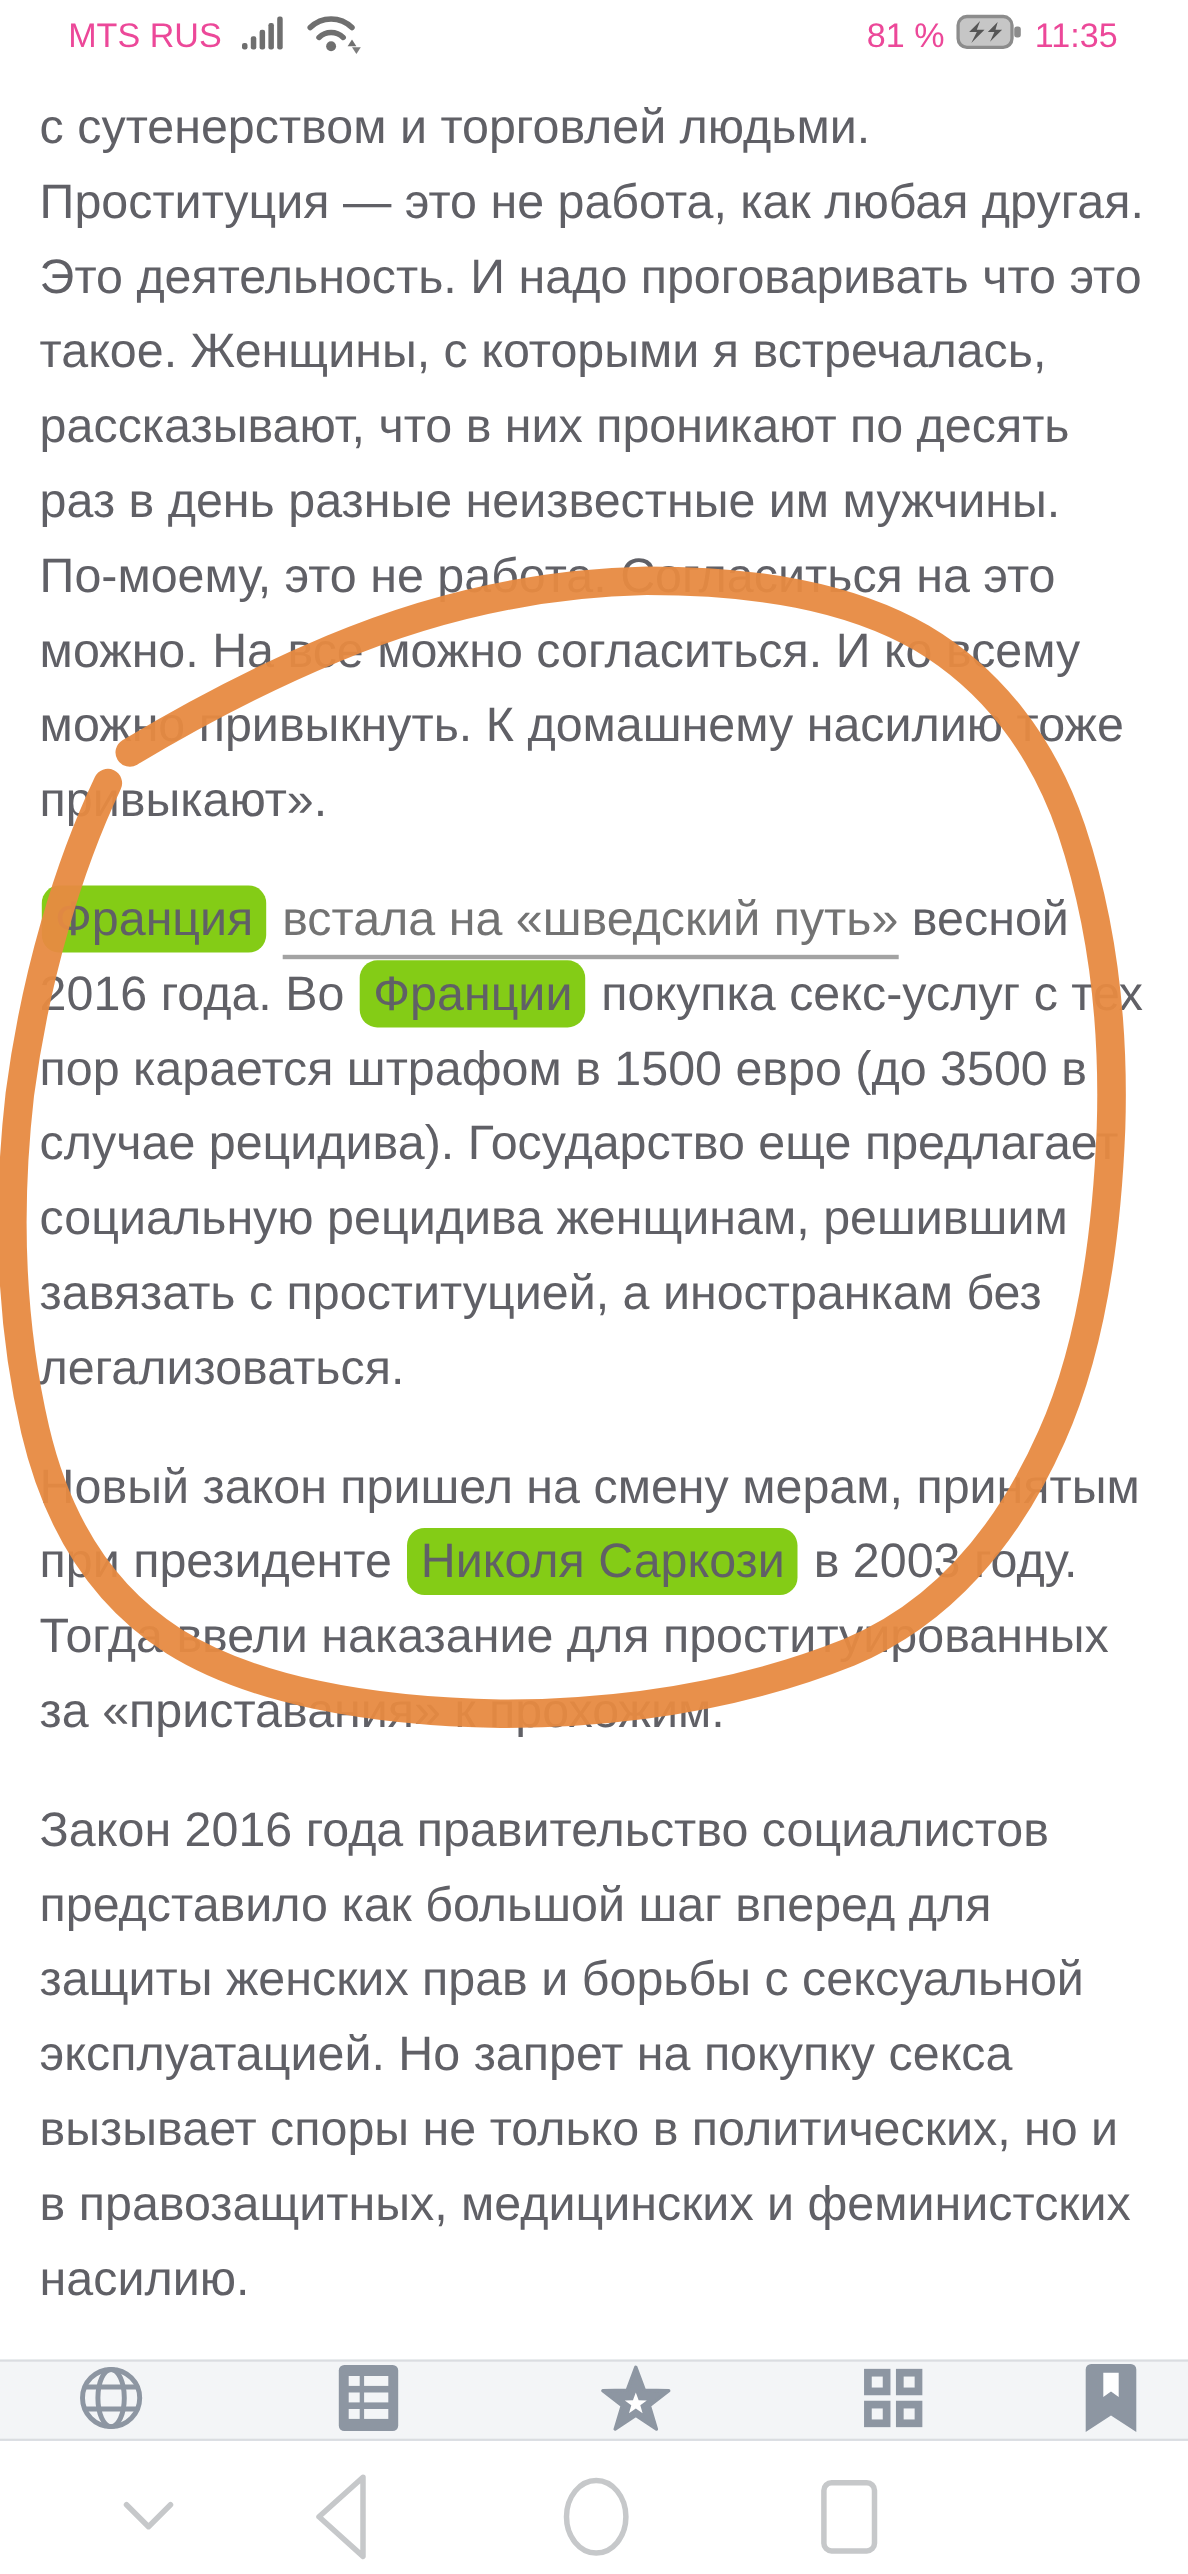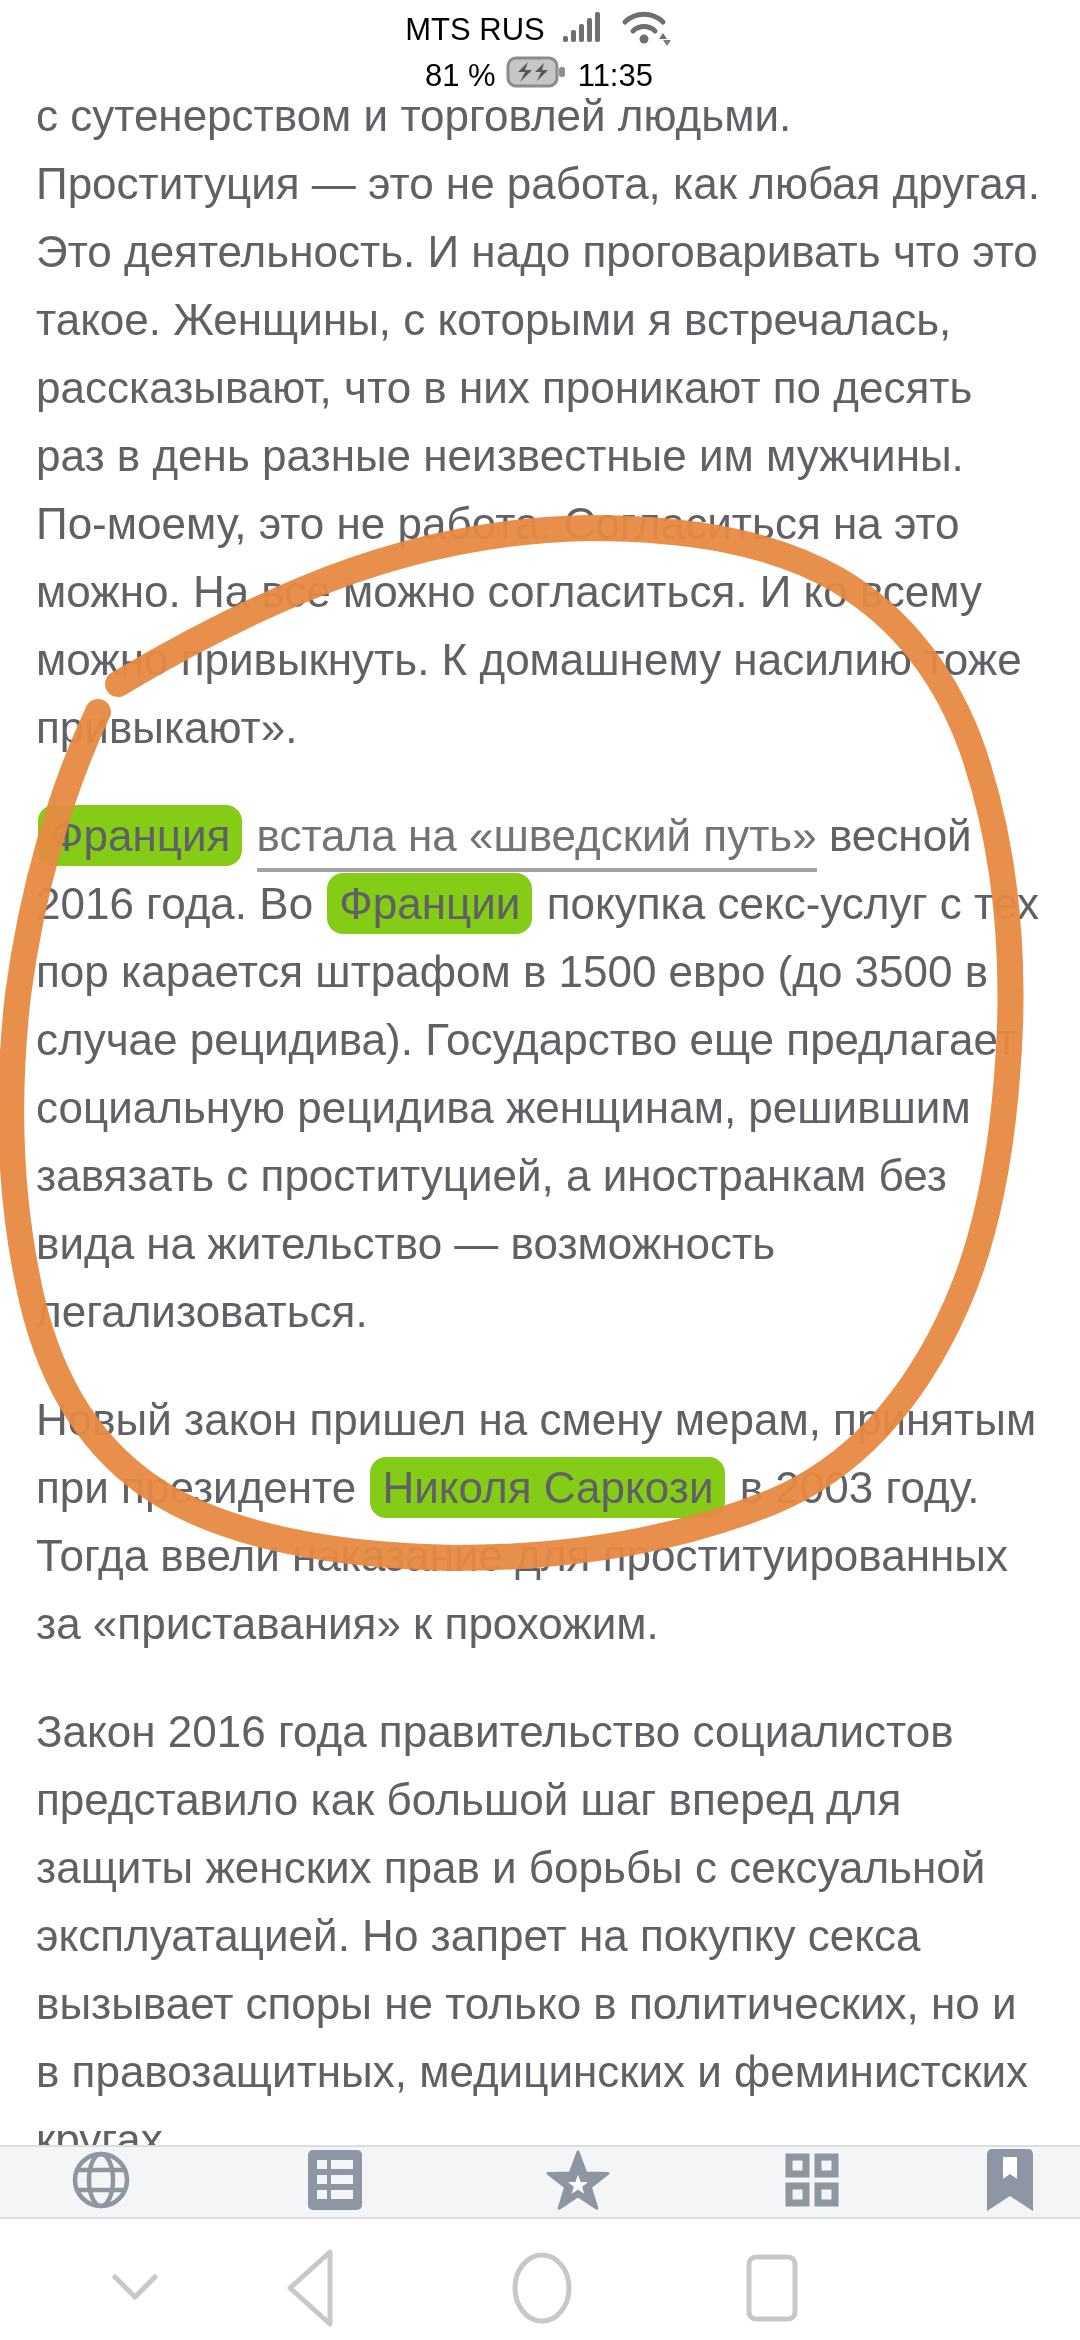--- a/index.html
+++ b/index.html
@@ -3,22 +3,22 @@
 <meta charset="utf-8">
 <style>
   html,body{margin:0;padding:0;}
   body{width:1080px;height:2340px;overflow:hidden;background:#ffffff;
        font-family:"Liberation Sans", sans-serif;}
   .screen{position:relative;width:1080px;height:2340px;background:#ffffff;}
 
   
   .status-bar{position:absolute;top:0;left:0;width:1080px;height:60px;
       display:flex;justify-content:space-between;align-items:center;
-      padding:6px 64px 0 62px;box-sizing:border-box;color:#000000;
-      font-size:31px;flex-direction:column;}
+      padding:6px 64px 0 62px;box-sizing:border-box;color:#ec4899;
+      font-size:31px;}
   .sb-left,.sb-right{display:flex;align-items:center;gap:16px;}
   .sb-right{gap:10px;align-items:center;}
 
   
   .article{position:absolute;top:64px;left:0;width:1080px;
       padding:18px 36px 0 36px;box-sizing:border-box;
       color:#606066;font-size:44px;}
   .paragraph{margin:0 0 40px 0;}
   .line{height:68px;line-height:68px;white-space:nowrap;}
   .seg-p{}
@@ -107,37 +107,36 @@
         <div class="line"><span class="seg-p">можно привыкнуть. К домашнему насилию тоже</span></div>
         <div class="line"><span class="seg-p">привыкают».</span></div>
       </div>
       <div class="paragraph">
         <div class="line"><span class="seg-hl">Франция</span><span class="seg-p"> </span><span class="seg-lk">встала на «шведский путь»</span><span class="seg-p"> весной</span></div>
         <div class="line"><span class="seg-p">2016 года. Во </span><span class="seg-hl">Франции</span><span class="seg-p"> покупка секс-услуг с тех</span></div>
         <div class="line"><span class="seg-p">пор карается штрафом в 1500 евро (до 3500 в</span></div>
         <div class="line"><span class="seg-p">случае рецидива). Государство еще предлагает</span></div>
         <div class="line"><span class="seg-p">социальную рецидива женщинам, решившим</span></div>
         <div class="line"><span class="seg-p">завязать с проституцией, а иностранкам без</span></div>
-        <div class="line"><span class="seg-p">вида на жительство — возможность</span></div>
         <div class="line"><span class="seg-p">легализоваться.</span></div>
       </div>
       <div class="paragraph">
         <div class="line"><span class="seg-p">Новый закон пришел на смену мерам, принятым</span></div>
         <div class="line"><span class="seg-p">при президенте </span><span class="seg-hl">Николя Саркози</span><span class="seg-p"> в 2003 году.</span></div>
         <div class="line"><span class="seg-p">Тогда ввели наказание для проституированных</span></div>
         <div class="line"><span class="seg-p">за «приставания» к прохожим.</span></div>
       </div>
       <div class="paragraph">
         <div class="line"><span class="seg-p">Закон 2016 года правительство социалистов</span></div>
         <div class="line"><span class="seg-p">представило как большой шаг вперед для</span></div>
         <div class="line"><span class="seg-p">защиты женских прав и борьбы с сексуальной</span></div>
         <div class="line"><span class="seg-p">эксплуатацией. Но запрет на покупку секса</span></div>
         <div class="line"><span class="seg-p">вызывает споры не только в политических, но и</span></div>
         <div class="line"><span class="seg-p">в правозащитных, медицинских и феминистских</span></div>
-        <div class="line"><span class="seg-p">кругах.</span></div>
+        <div class="line"><span class="seg-p">насилию.</span></div>
       </div>
     </div>
 
   <svg class="annotation-layer" viewBox="0 0 1080 2340">
     <path d="M 98 712
              C 62 788, 32 888, 18 995
              C 6 1100, 10 1205, 32 1300
              C 52 1385, 92 1450, 158 1492
              C 228 1536, 335 1556, 455 1558
              C 565 1558, 672 1542, 772 1502

